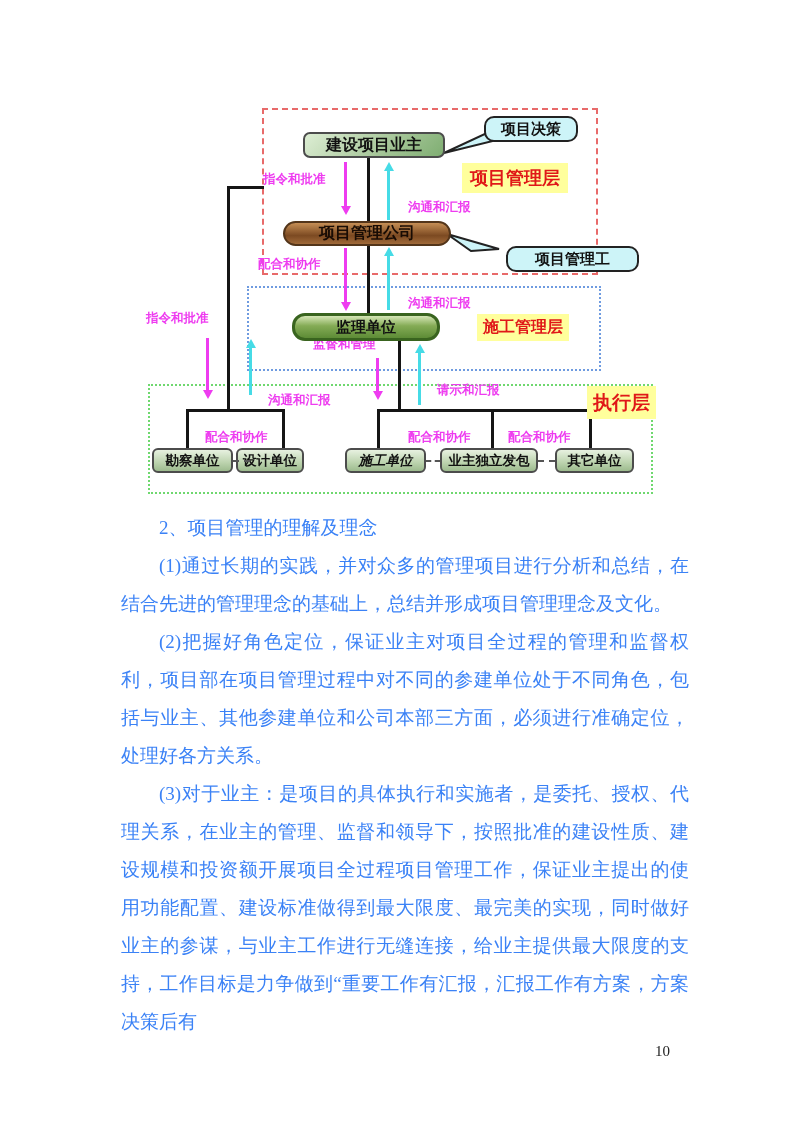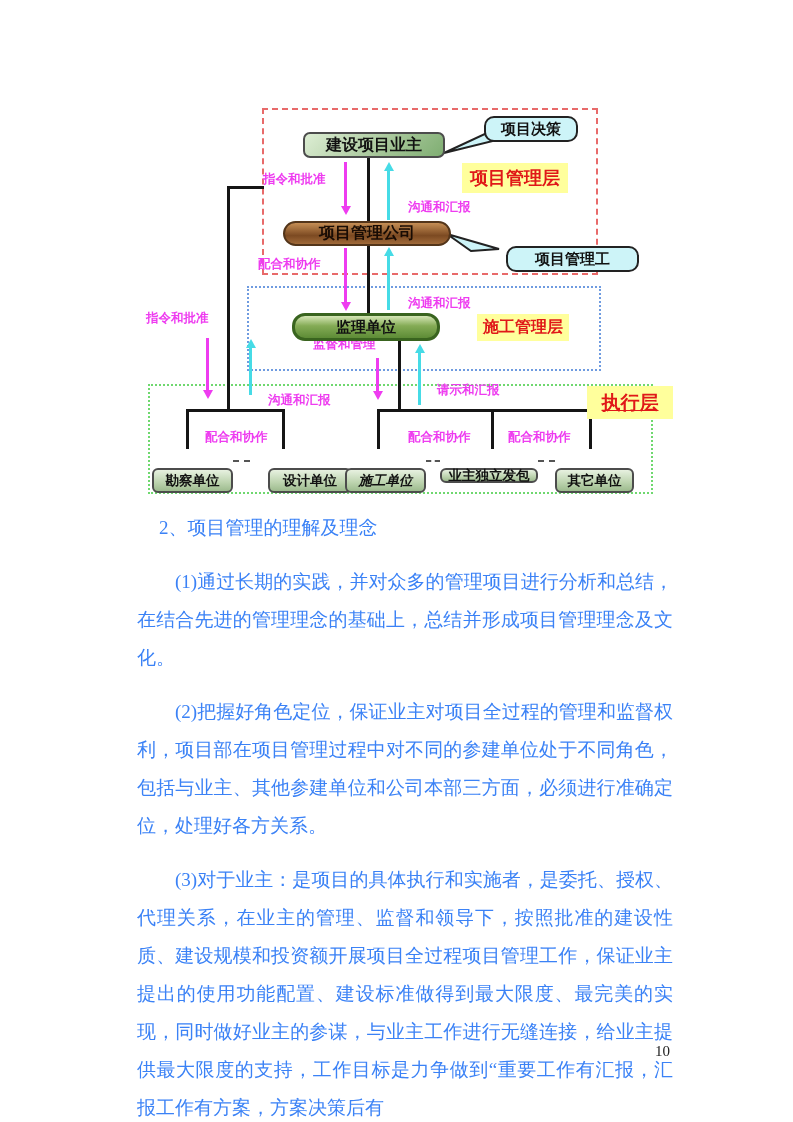--- a/index.html
+++ b/index.html
@@ -18,21 +18,21 @@
     font-weight:bold;color:#111;text-align:left;
     font-family:"Liberation Sans","DejaVu Sans",sans-serif;
   }
   .node-owner{background:linear-gradient(135deg,#ddeed4 0%,#a9c89c 55%,#7fae72 100%);
     border:2px solid #4c4c4c;border-radius:7px;font-size:16px;}
   .node-pmco{background:linear-gradient(#c58e55 0%,#7c4a22 60%,#a06a3a 100%);
     border:2px solid #53351a;border-radius:13px;font-size:16px;color:#190c04;}
   .node-superv{background:linear-gradient(#d5e6b6 0%,#84ab55 45%,#5d8c36 100%);
     border:3px solid #39641f;border-radius:10px;font-size:15px;}
   .node-unit{background:linear-gradient(#e7f1e0 0%,#bcd3ae 60%,#9dbb8e 100%);
-    border:2px solid #4c4c4c;border-radius:6px;font-size:13.5px;margin-top:20px;}
+    border:2px solid #4c4c4c;border-radius:6px;font-size:13.5px;}
   .callout{background:#cdf4f8;border:2px solid #222;border-radius:10px;
     display:flex;align-items:center;justify-content:center;font-weight:bold;
     font-size:15px;color:#111;z-index:3;
     font-family:"Liberation Sans","DejaVu Sans",sans-serif;}
   .ylabel{background:#ffff9c;color:#e01818;font-weight:bold;
     display:flex;align-items:center;justify-content:center;
     font-family:"Liberation Sans","DejaVu Sans",sans-serif;}
   .bline{background:#151515;}
   .mlabel{color:#ee3cf0;font-weight:bold;font-size:12.5px;white-space:nowrap;
     font-family:"Liberation Sans","DejaVu Sans",sans-serif;}
@@ -43,21 +43,21 @@
     width:0;height:0;border-left:5px solid transparent;border-right:5px solid transparent;}
   .a-down.arrow-m:after{bottom:-8px;border-top:9px solid #ee3cf0;}
   .a-up.arrow-c:after{top:-8px;border-bottom:9px solid #46dbe6;}
   .dashlink{border-top:2px dashed #555;height:0;}
   #tails{position:absolute;left:0;top:0;z-index:2;pointer-events:none;}
   
   #textblock{
     position:absolute;left:121px;top:509px;width:568px;
     font-size:19px;line-height:38px;color:#3b82f6;text-align:justify;
   }
-  #textblock p{margin:16px;text-indent:2em;}
+  #textblock p{margin:0;text-indent:2em;}
   #textblock h2{margin:0;font-size:19px;font-weight:normal;
     padding-left:38px;line-height:38px;}
   #page-num{position:absolute;left:655px;top:1043px;font-size:15px;color:#222;}
 </style>
 </head>
 <body>
 
 <div id="page">
 
   <div id="diagram">
@@ -108,34 +108,34 @@
     </div>
     <div class="abs callout" style="left:462px;top:246px;width:133px;height:26px;margin-left:44px;">
       <span>项目管理工</span>
     </div>
     <div class="abs node node-superv" style="left:292px;top:313px;width:148px;height:28px;z-index:3;border-radius:13px;">
       <span>监理单位</span>
     </div>
     <div class="abs ylabel" style="left:477px;top:314px;width:92px;height:27px;font-size:16px;justify-content:center;">
       <span>施工管理层</span>
     </div>
-    <div class="abs ylabel" style="left:587px;top:386px;width:86px;height:33px;font-size:19px;text-decoration:underline;">
+    <div class="abs ylabel" style="left:587px;top:386px;width:69px;height:33px;font-size:19px;">
       <span>执行层</span>
     </div>
 
     <div class="abs node node-unit" style="left:152px;top:448px;width:81px;height:25px;">
       <span>勘察单位</span>
     </div>
-    <div class="abs node node-unit" style="left:268px;top:448px;width:84px;height:25px;">
+    <div class="abs node node-unit" style="left:236px;top:448px;width:68px;height:25px;">
       <span>设计单位</span>
     </div>
     <div class="abs node node-unit" style="left:345px;top:448px;width:81px;height:25px;font-style:italic;">
       <span>施工单位</span>
     </div>
-    <div class="abs node node-unit" style="left:440px;top:448px;width:98px;height:15px;">
+    <div class="abs node node-unit" style="left:440px;top:448px;width:98px;height:25px;">
       <span>业主独立发包</span>
     </div>
     <div class="abs node node-unit" style="left:555px;top:448px;width:79px;height:25px;">
       <span>其它单位</span>
     </div>
 
     <div class="abs dashlink" style="left:233px;top:460px;width:17px;"></div>
     <div class="abs dashlink" style="left:426px;top:460px;width:14px;"></div>
     <div class="abs dashlink" style="left:538px;top:460px;width:17px;"></div>
 

